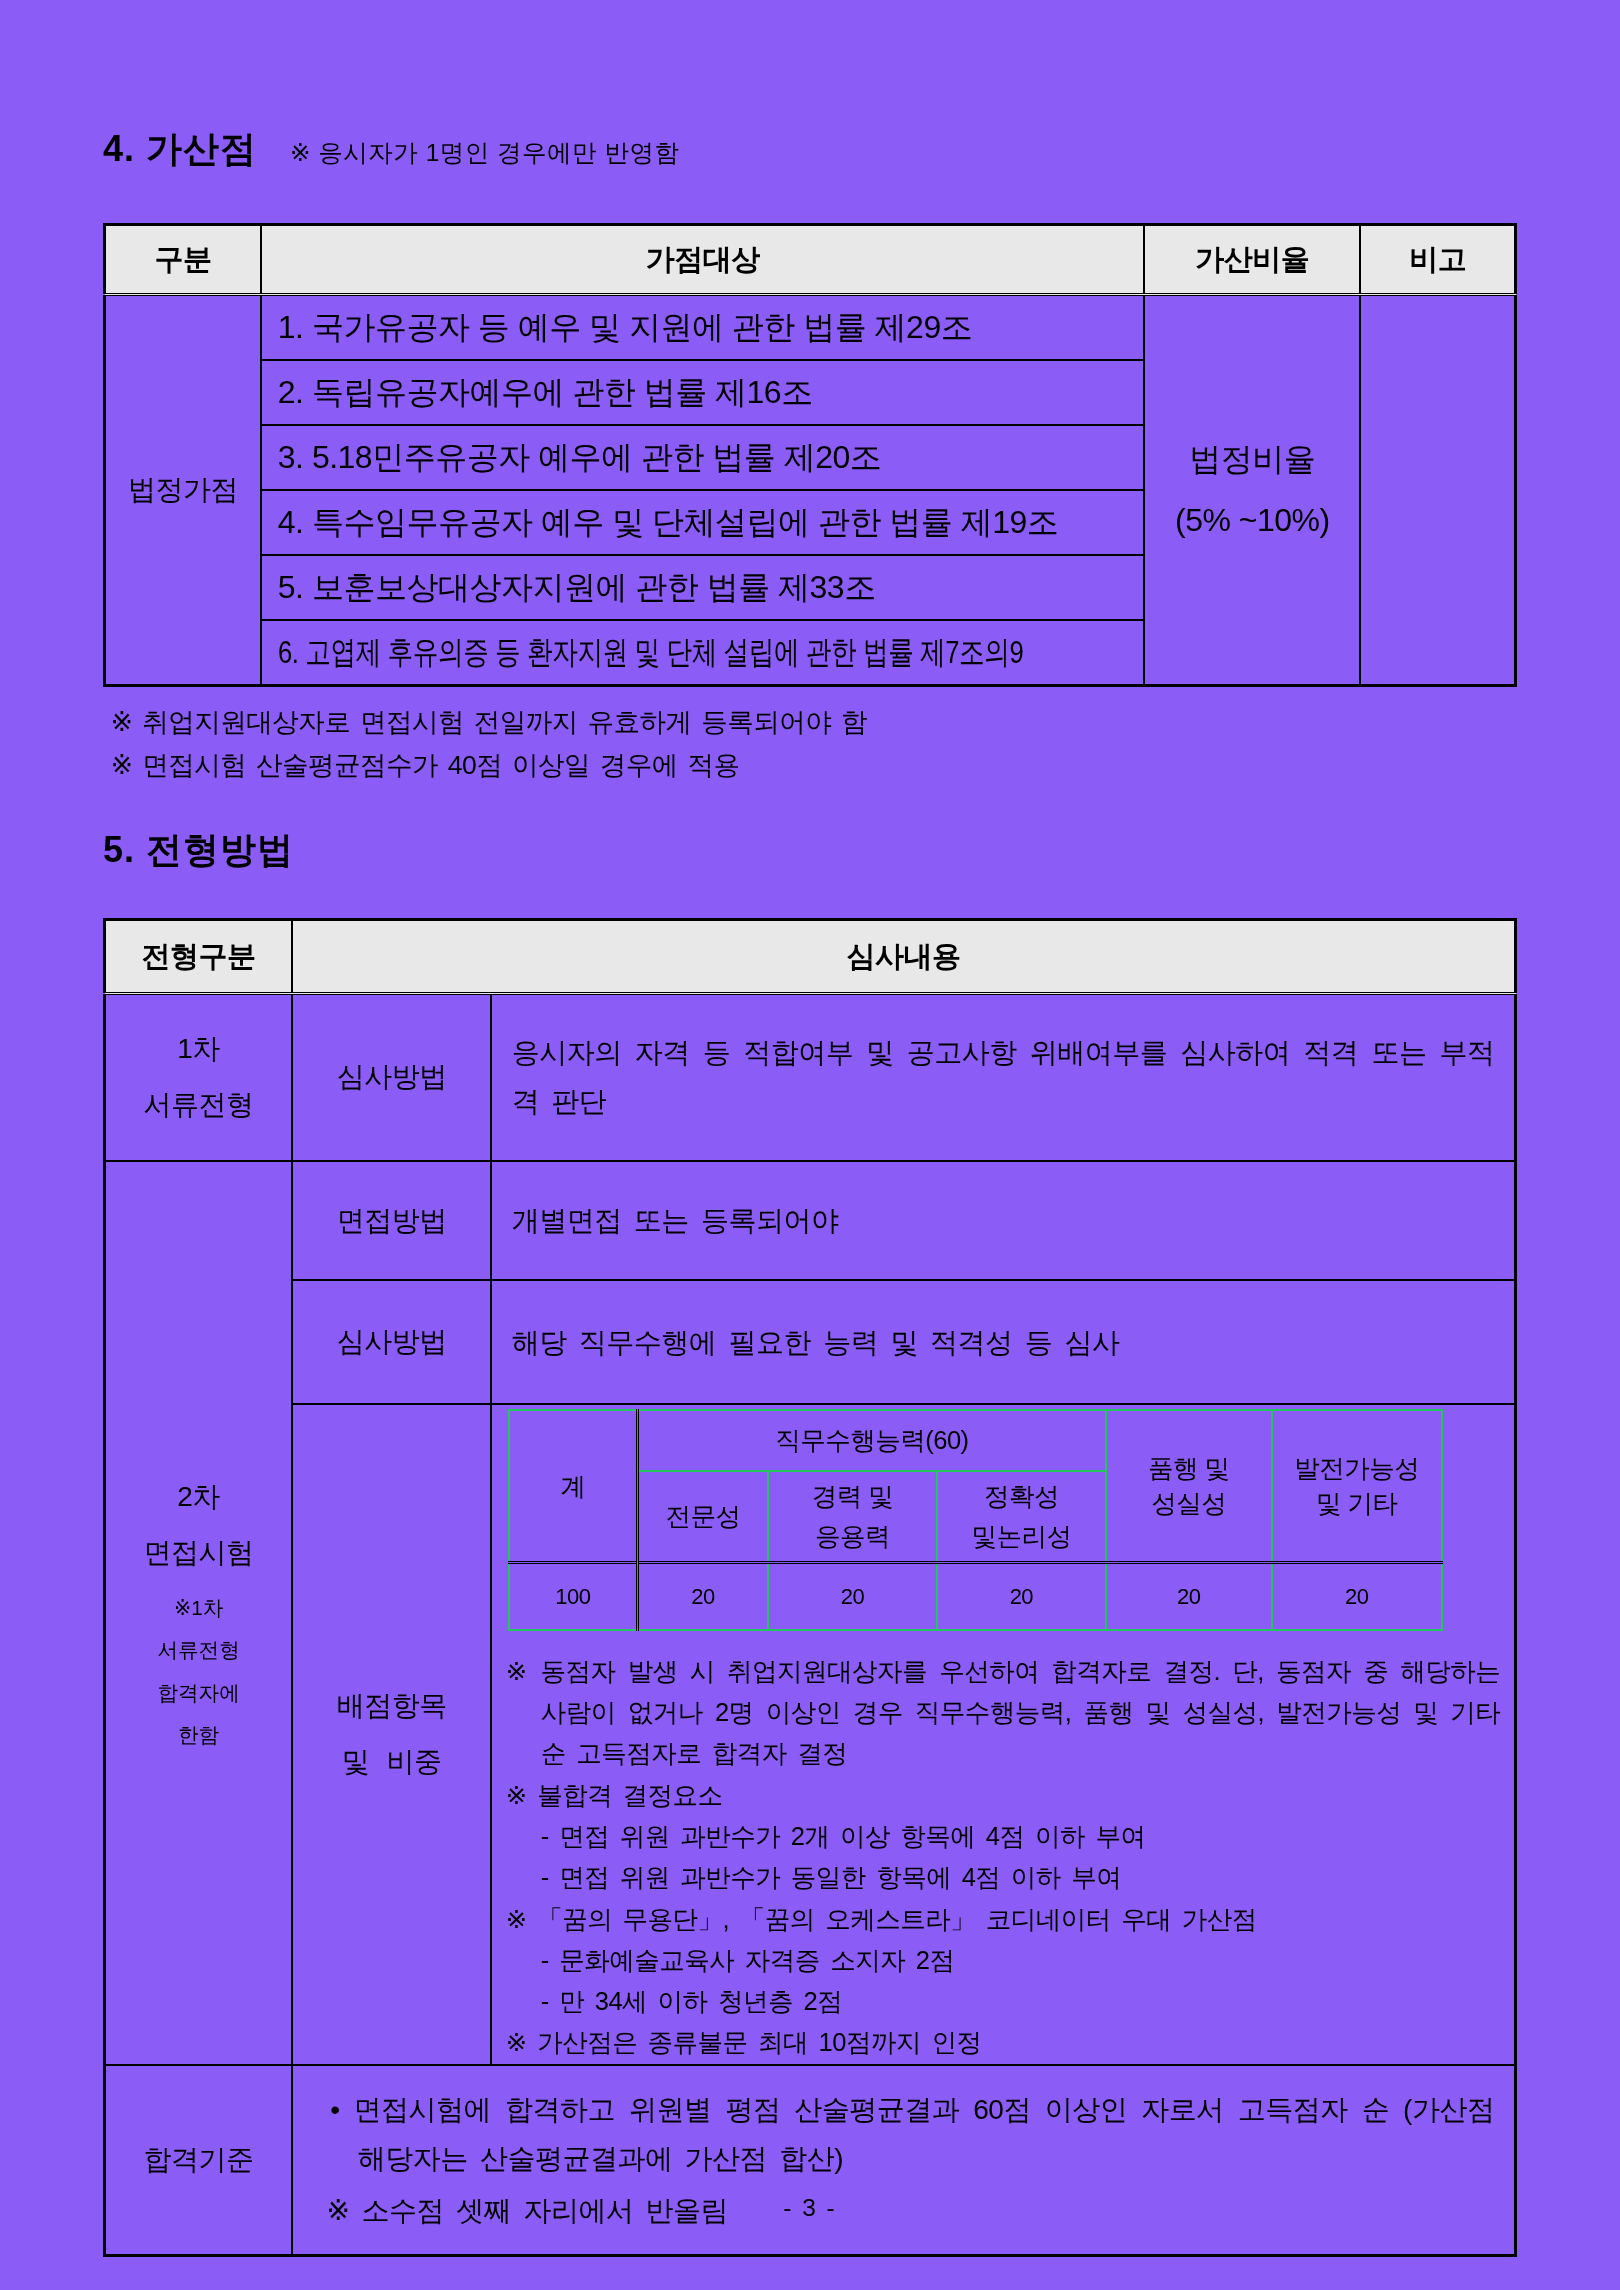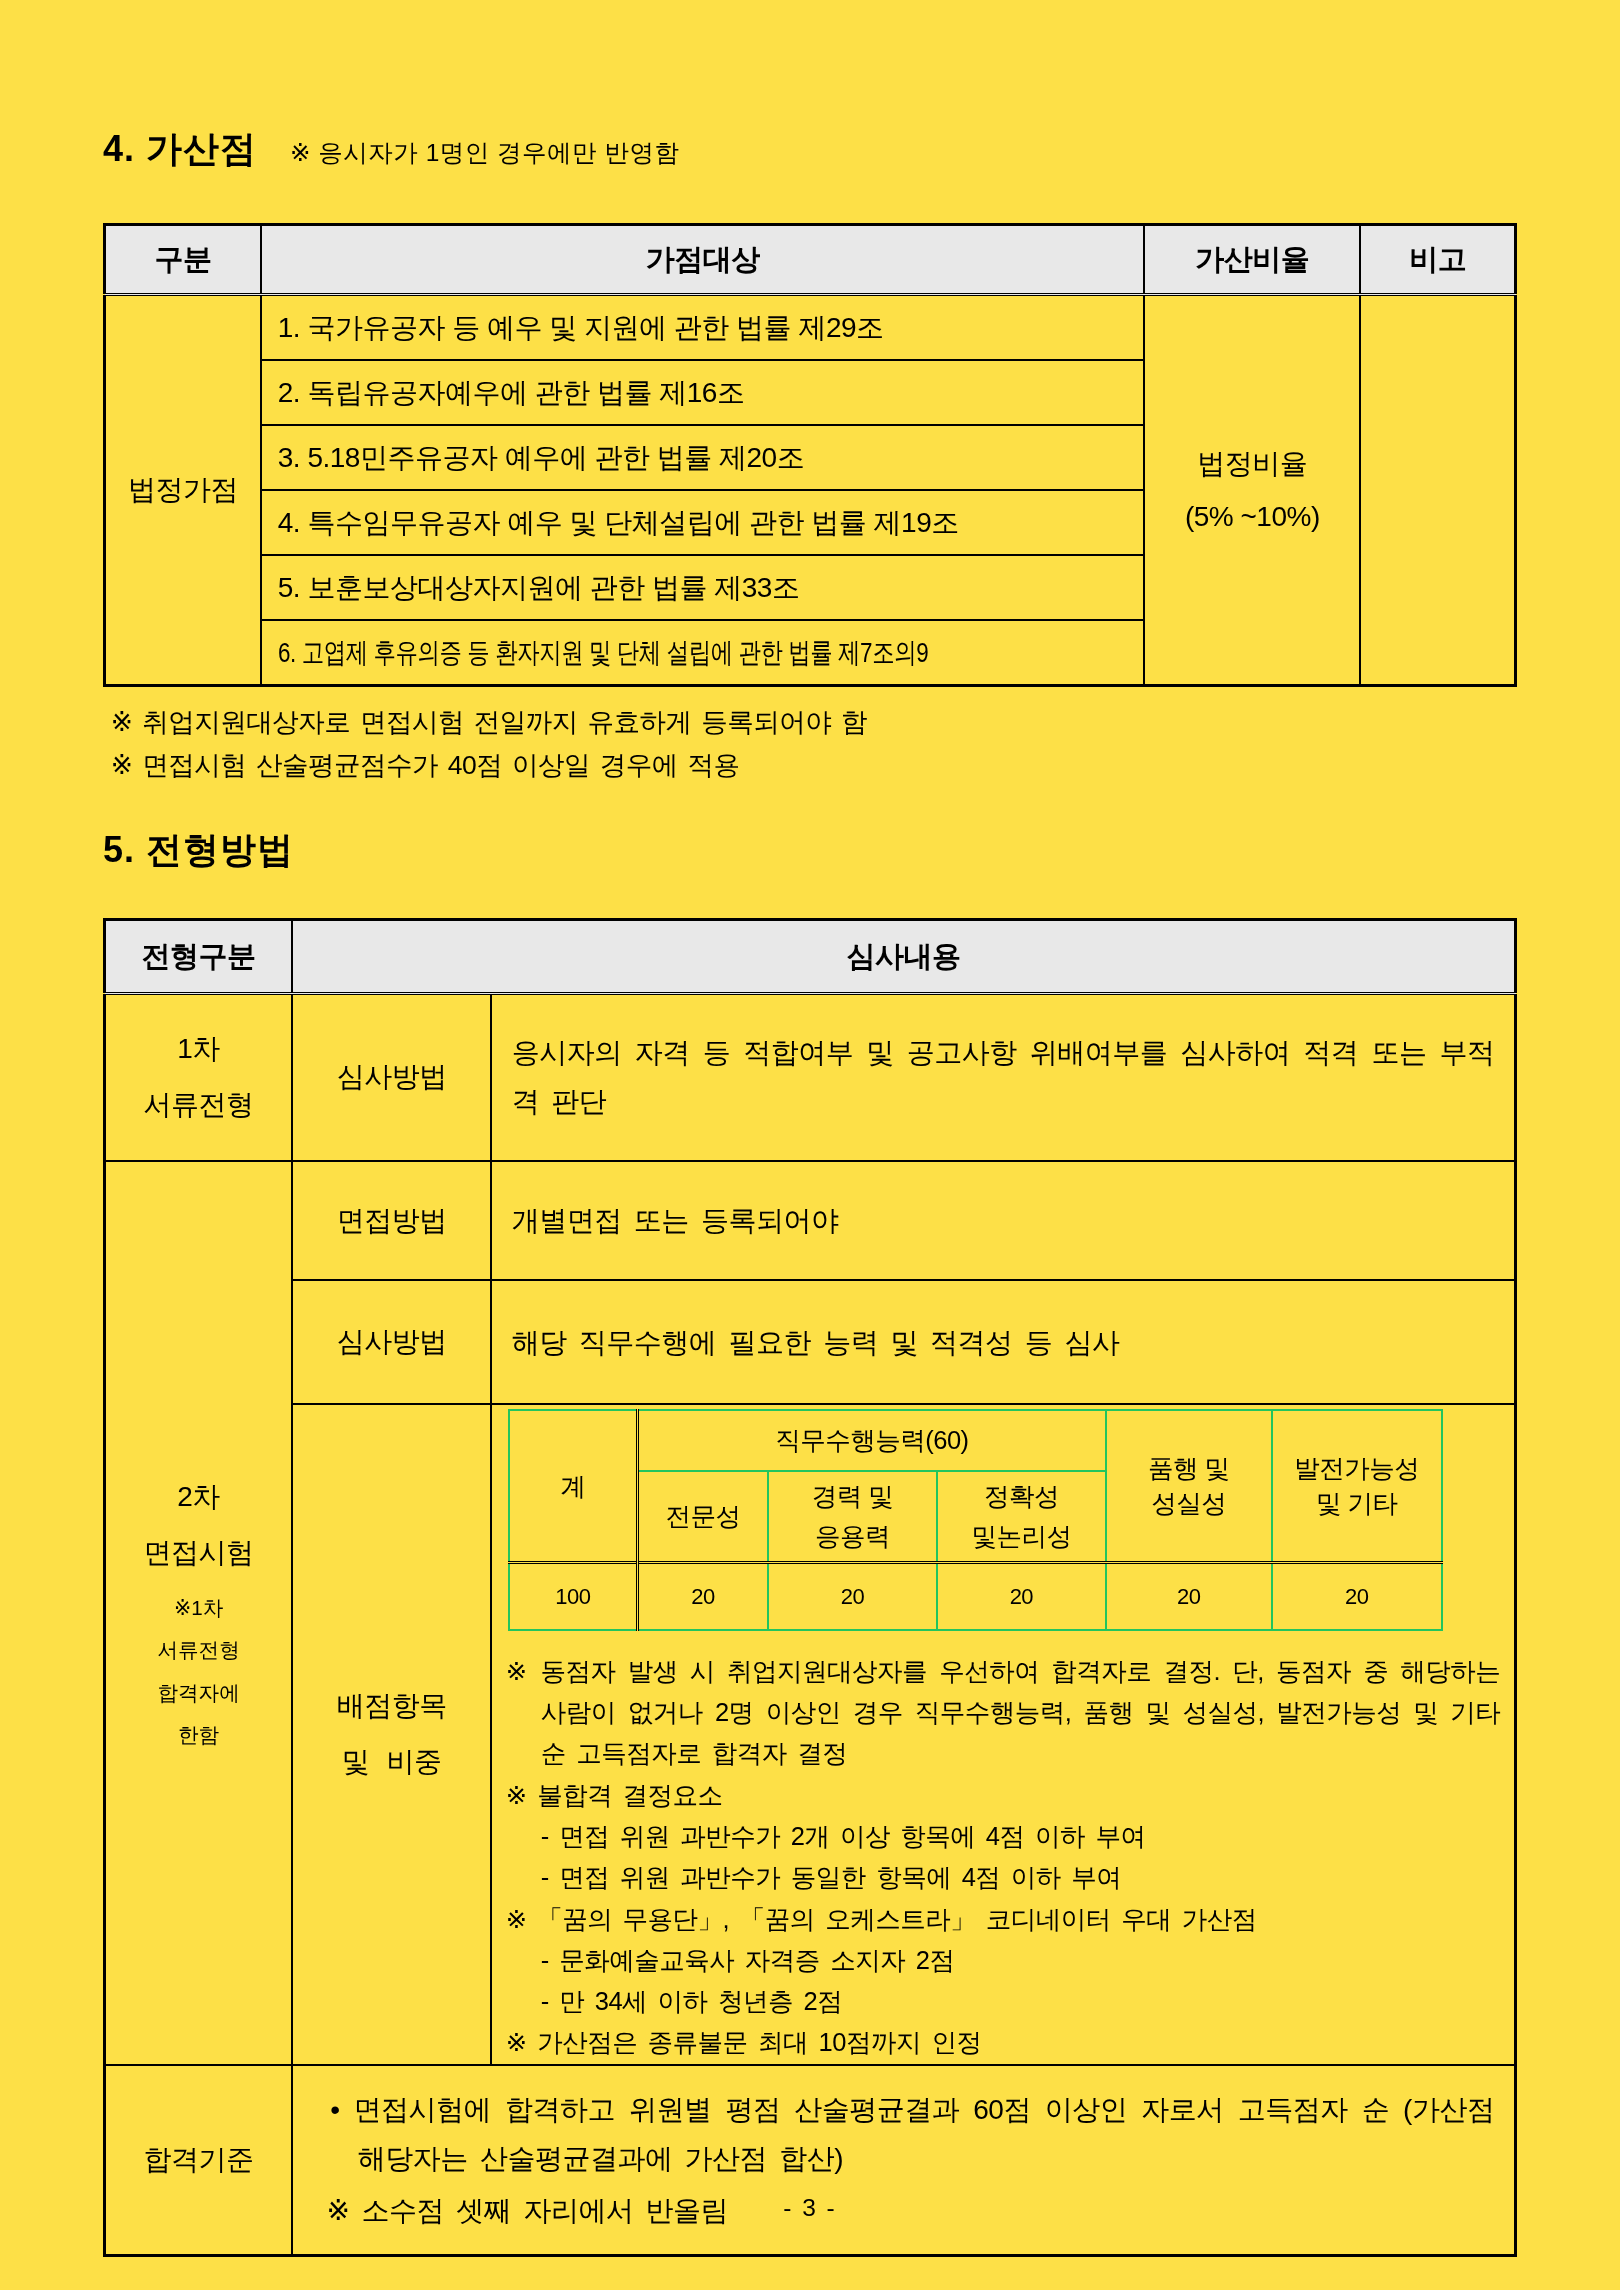--- a/index.html
+++ b/index.html
@@ -1,19 +1,19 @@
 <!DOCTYPE html>
 <html><head>
 <meta charset="utf-8">
 <style>
   html,body { margin:0; padding:0; background:#ffffff; }
   .page {
     position:relative;
     width:1620px; height:2291px;
-    background:#fde047;
+    background:#8b5cf6;
     color:#000;
     font-family:"Liberation Sans","DejaVu Sans",sans-serif;
     box-sizing:border-box;
     padding:125px 103px 0 103px;
     overflow:hidden;
     letter-spacing:-0.5px;
   }
 
   
   .sec-head { display:flex; align-items:baseline; gap:33px; margin-bottom:49px; }
@@ -28,21 +28,21 @@
     background:#e8e8e8;
     border-bottom:3.9px double #000;
     font-weight:bold; font-size:29px; text-align:center;
   }
   .center { text-align:center; }
   .prewrap { white-space:pre-line; }
 
   
   .t1 { margin-bottom:13.7px; }
   .t1 th { height:67px; }
-  .t1 td { height:63px; font-size:28px; }
+  .t1 td { height:63px; font-size:32px; }
   .t1 .cat-cell  { font-size:28px; }
   .t1 .item-cell { text-align:left; padding-left:15.7px; }
   .t1 .ratio-cell { line-height:1.9; }
   .sq { display:inline-block; transform:scaleX(0.80); transform-origin:0 50%; white-space:nowrap; }
 
   .tbl-notes { font-size:26.5px; line-height:1.65; padding-left:7.8px; margin-bottom:38px; word-spacing:2.9px; }
 
   
   .t2 th { height:71px; }
   .t2 td { font-size:28px; }

